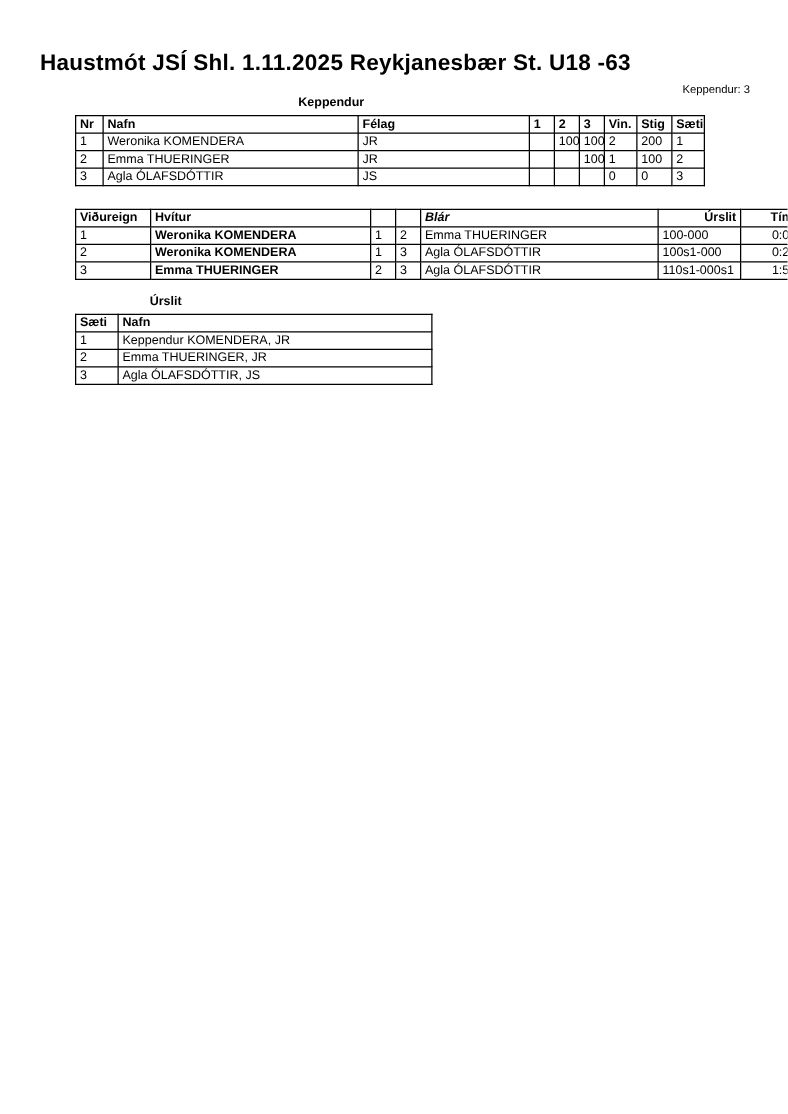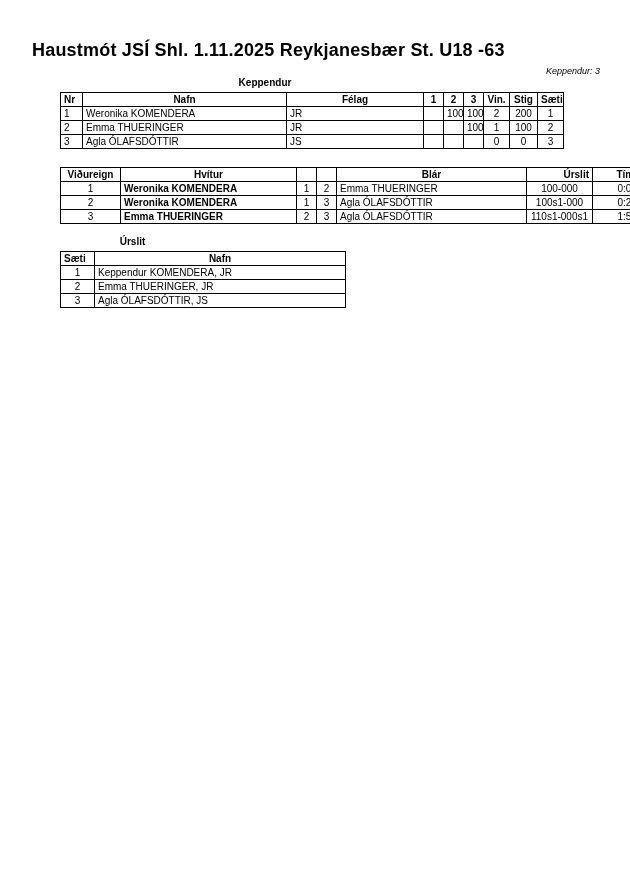--- a/index.html
+++ b/index.html
@@ -28,21 +28,20 @@
     letter-spacing: 0.2px;
     margin: 10px 0 0 2px;
     white-space: nowrap;
   }
   .meta-right {
     position: absolute;
     right: 30px;
     top: 66px;
     font-size: 9px;
     text-align: right;
-    font-style: italic;
   }
   .section-caption {
     font-size: 10px;
     font-weight: bold;
     text-align: center;
     margin: 0;
     padding: 0;
   }
   table {
     border-collapse: collapse;
@@ -54,21 +53,21 @@
     padding: 1px 3px;
     height: 14px;
     box-sizing: border-box;
     vertical-align: middle;
     font-weight: normal;
   }
   table th {
     font-weight: bold;
     text-align: center;
   }
-  .c { text-align: center; }
+  .c { text-align: left; }
   .l { text-align: left; }
   .r { text-align: right; }
   .b { font-weight: bold; }
 
   
   .tbl-keppendur {
     width: 483px;
     margin: 4px 0 0 30px;
     table-layout: fixed;
   }
@@ -84,21 +83,21 @@
 
   
   .tbl-vidureignir {
     width: 540px;
     margin: 4px 0 0 30px;
     table-layout: fixed;
   }
   .tbl-vidureignir .col-v { width: 60px; }
   .tbl-vidureignir .col-hv { width: 176px; }
   .tbl-vidureignir .col-s { width: 20px; }
-  .tbl-vidureignir .col-blar { width: 190px; }
+  .tbl-vidureignir .col-blar { width: 190px; font-style: italic; }
   .tbl-vidureignir .col-urslit { width: 66px; }
   .tbl-vidureignir .col-timi { width: 48px; }
 
   
   .tbl-urslit {
     width: 285px;
     margin: 4px 0 0 30px;
     table-layout: fixed;
   }
   .tbl-urslit .col-saeti { width: 34px; }

